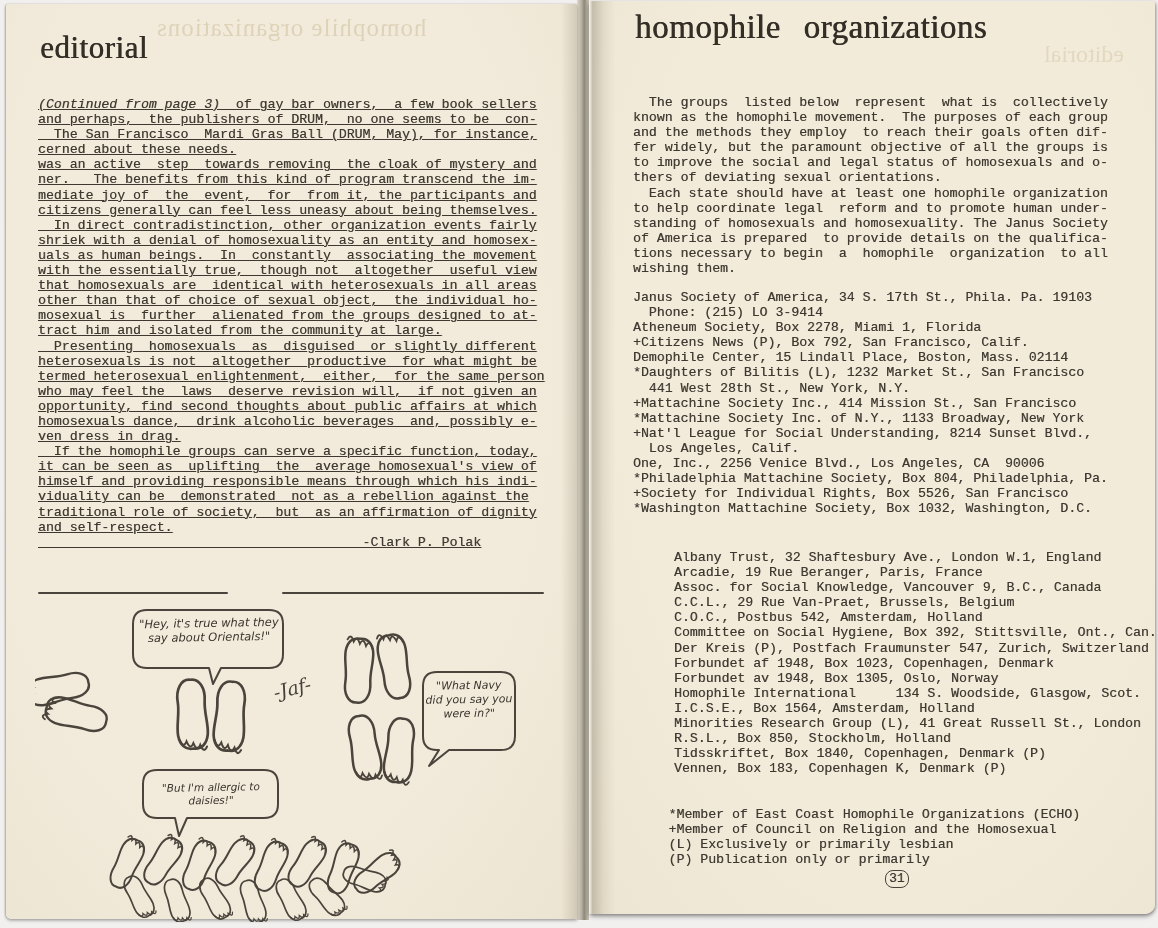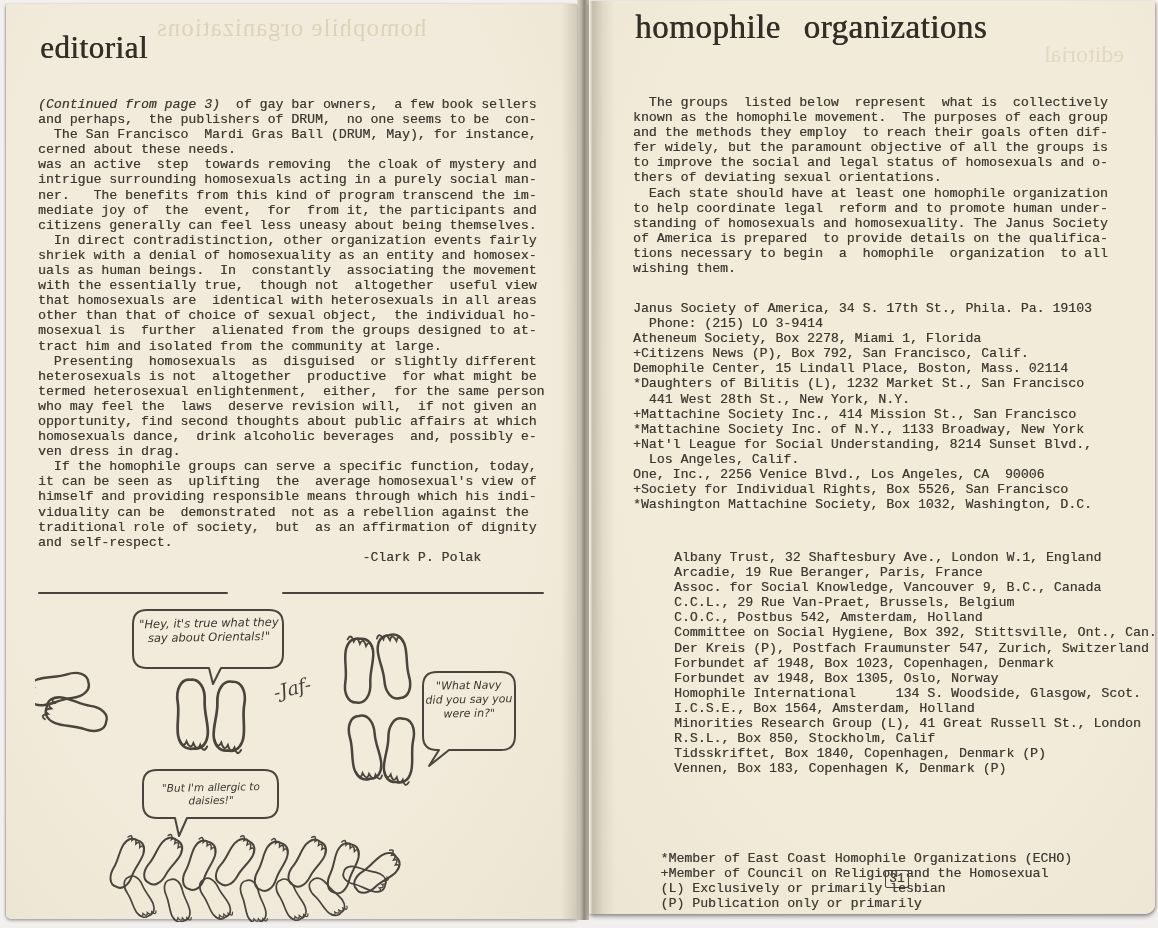--- a/index.html
+++ b/index.html
@@ -46,29 +46,29 @@
   .ghost{
     position:absolute;font-family:"Liberation Serif",serif;
     transform:scaleX(-1);pointer-events:none;white-space:nowrap;
   }
   .left-ghost{left:150px;top:10px;font-size:25px;color:#c8b68f;opacity:.45;letter-spacing:1px;}
   .right-ghost{left:455px;top:40px;font-size:24px;color:#cbbb96;opacity:.38;}
   .typeblock{position:absolute;color:#3e3830;font-size:13.2px;line-height:15.1px;
     text-shadow:.4px 0 0 rgba(62,56,48,.55);}
   .typeblock .tline{white-space:pre;}
   .typeblock .tline i{font-style:italic;}
-  .lbody{left:32px;top:93px;}
+  .lbody{left:32px;top:93px;text-decoration:underline;}
   .rintro{left:44px;top:94px;}
-  .ruslist{left:44px;top:300px;}
+  .ruslist{left:44px;top:289px;}
   .rintllist{left:44px;top:549px;margin-left:41px;}
-  .rfoot{left:32px;top:806px;margin-top:44px;}
+  .rfoot{left:40px;top:806px;}
   .pagenum{
     position:absolute;left:296px;top:869px;
     font-size:13px;color:#3e3830;text-shadow:.4px 0 0 rgba(62,56,48,.6);
-    border:1.6px solid #49433b;border-radius:2px;padding:0 3px;line-height:16px;
+    border:1.6px solid #49433b;border-radius:8px;padding:0 3px;line-height:16px;
   }
   .cartoon{position:absolute;left:29px;top:581px;width:531px;height:337px;}
   .cartoon svg{position:absolute;left:0;top:0;}
   .fo{fill:none;stroke:#4a443c;stroke-width:2;stroke-linecap:round;stroke-linejoin:round;}
   .fo2{fill:none;stroke:#4a443c;stroke-width:1.5;stroke-linecap:round;}
   .bub{
     position:absolute;text-align:center;color:#3a342d;
     font-family:"DejaVu Sans",sans-serif;font-style:italic;
     white-space:pre-line;line-height:1.25;
   }
@@ -88,21 +88,20 @@
 
 <section class="page left">
   <div class="ghost left-ghost">homophile organizations</div>
   <h1 class="ptitle lt">editorial</h1>
   <div class="typeblock lbody">
       <div class="tline"><i>(Continued from page 3)</i><span>  of gay bar owners,  a few book sellers</span></div>
       <div class="tline">and perhaps,  the publishers of DRUM,  no one seems to be  con-</div>
       <div class="tline">  The San Francisco  Mardi Gras Ball (DRUM, May), for instance,</div>
       <div class="tline">cerned about these needs.</div>
       <div class="tline">was an active  step  towards removing  the cloak of mystery and</div>
-      <div class="tline">intrigue surrounding homosexuals acting in a purely social man-</div>
       <div class="tline">ner.   The benefits from this kind of program transcend the im-</div>
       <div class="tline">mediate joy of  the  event,  for  from it, the participants and</div>
       <div class="tline">citizens generally can feel less uneasy about being themselves.</div>
       <div class="tline">  In direct contradistinction, other organization events fairly</div>
       <div class="tline">shriek with a denial of homosexuality as an entity and homosex-</div>
       <div class="tline">uals as human beings.  In  constantly  associating the movement</div>
       <div class="tline">with the essentially true,  though not  altogether  useful view</div>
       <div class="tline">that homosexuals are  identical with heterosexuals in all areas</div>
       <div class="tline">other than that of choice of sexual object,  the individual ho-</div>
       <div class="tline">mosexual is  further  alienated from the groups designed to at-</div>
@@ -216,37 +215,38 @@
       <div class="tline">Atheneum Society, Box 2278, Miami 1, Florida</div>
       <div class="tline">+Citizens News (P), Box 792, San Francisco, Calif.</div>
       <div class="tline">Demophile Center, 15 Lindall Place, Boston, Mass. 02114</div>
       <div class="tline">*Daughters of Bilitis (L), 1232 Market St., San Francisco</div>
       <div class="tline">  441 West 28th St., New York, N.Y.</div>
       <div class="tline">+Mattachine Society Inc., 414 Mission St., San Francisco</div>
       <div class="tline">*Mattachine Society Inc. of N.Y., 1133 Broadway, New York</div>
       <div class="tline">+Nat'l League for Social Understanding, 8214 Sunset Blvd.,</div>
       <div class="tline">  Los Angeles, Calif.</div>
       <div class="tline">One, Inc., 2256 Venice Blvd., Los Angeles, CA  90006</div>
+      <div class="tline">*Philadelphia Mattachine Society, Box 804, Philadelphia, Pa.</div>
       <div class="tline">+Society for Individual Rights, Box 5526, San Francisco</div>
       <div class="tline">*Washington Mattachine Society, Box 1032, Washington, D.C.</div>
     </div>
   <div class="typeblock rintllist">
       <div class="tline">Albany Trust, 32 Shaftesbury Ave., London W.1, England</div>
       <div class="tline">Arcadie, 19 Rue Beranger, Paris, France</div>
       <div class="tline">Assoc. for Social Knowledge, Vancouver 9, B.C., Canada</div>
       <div class="tline">C.C.L., 29 Rue Van-Praet, Brussels, Belgium</div>
       <div class="tline">C.O.C., Postbus 542, Amsterdam, Holland</div>
       <div class="tline">Committee on Social Hygiene, Box 392, Stittsville, Ont., Can.</div>
       <div class="tline">Der Kreis (P), Postfach Fraumunster 547, Zurich, Switzerland</div>
       <div class="tline">Forbundet af 1948, Box 1023, Copenhagen, Denmark</div>
       <div class="tline">Forbundet av 1948, Box 1305, Oslo, Norway</div>
       <div class="tline">Homophile International     134 S. Woodside, Glasgow, Scot.</div>
       <div class="tline">I.C.S.E., Box 1564, Amsterdam, Holland</div>
       <div class="tline">Minorities Research Group (L), 41 Great Russell St., London</div>
-      <div class="tline">R.S.L., Box 850, Stockholm, Calif</div>
+      <div class="tline">R.S.L., Box 850, Stockholm, Holland</div>
       <div class="tline">Tidsskriftet, Box 1840, Copenhagen, Denmark (P)</div>
       <div class="tline">Vennen, Box 183, Copenhagen K, Denmark (P)</div>
     </div>
   <div class="typeblock rfoot">
       <div class="tline">     *Member of East Coast Homophile Organizations (ECHO)</div>
       <div class="tline">     +Member of Council on Religion and the Homosexual</div>
       <div class="tline">     (L) Exclusively or primarily lesbian</div>
       <div class="tline">     (P) Publication only or primarily</div>
     </div>
   <div class="pagenum">31</div>

